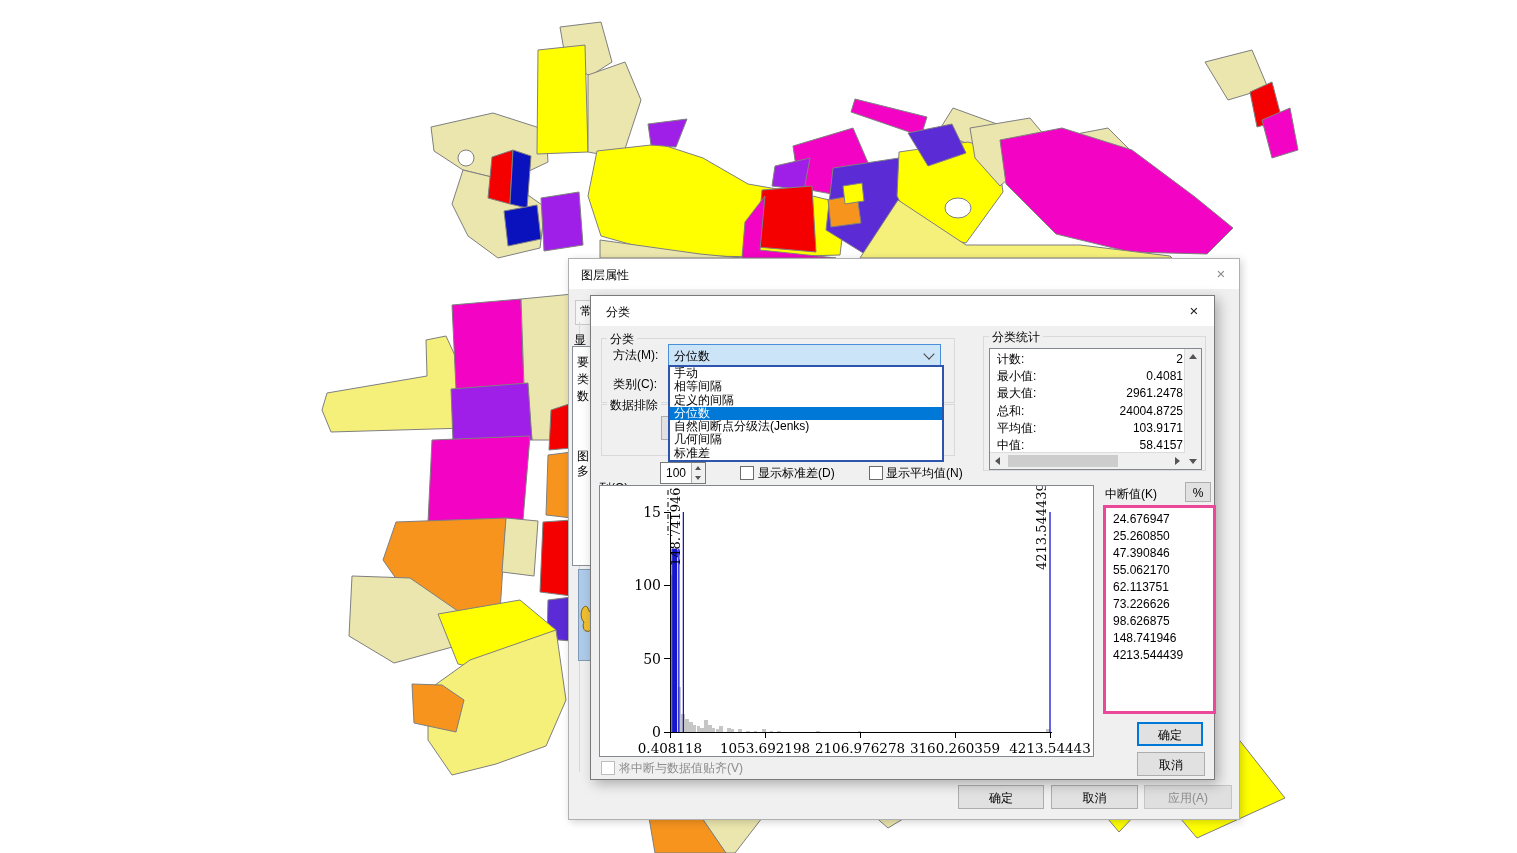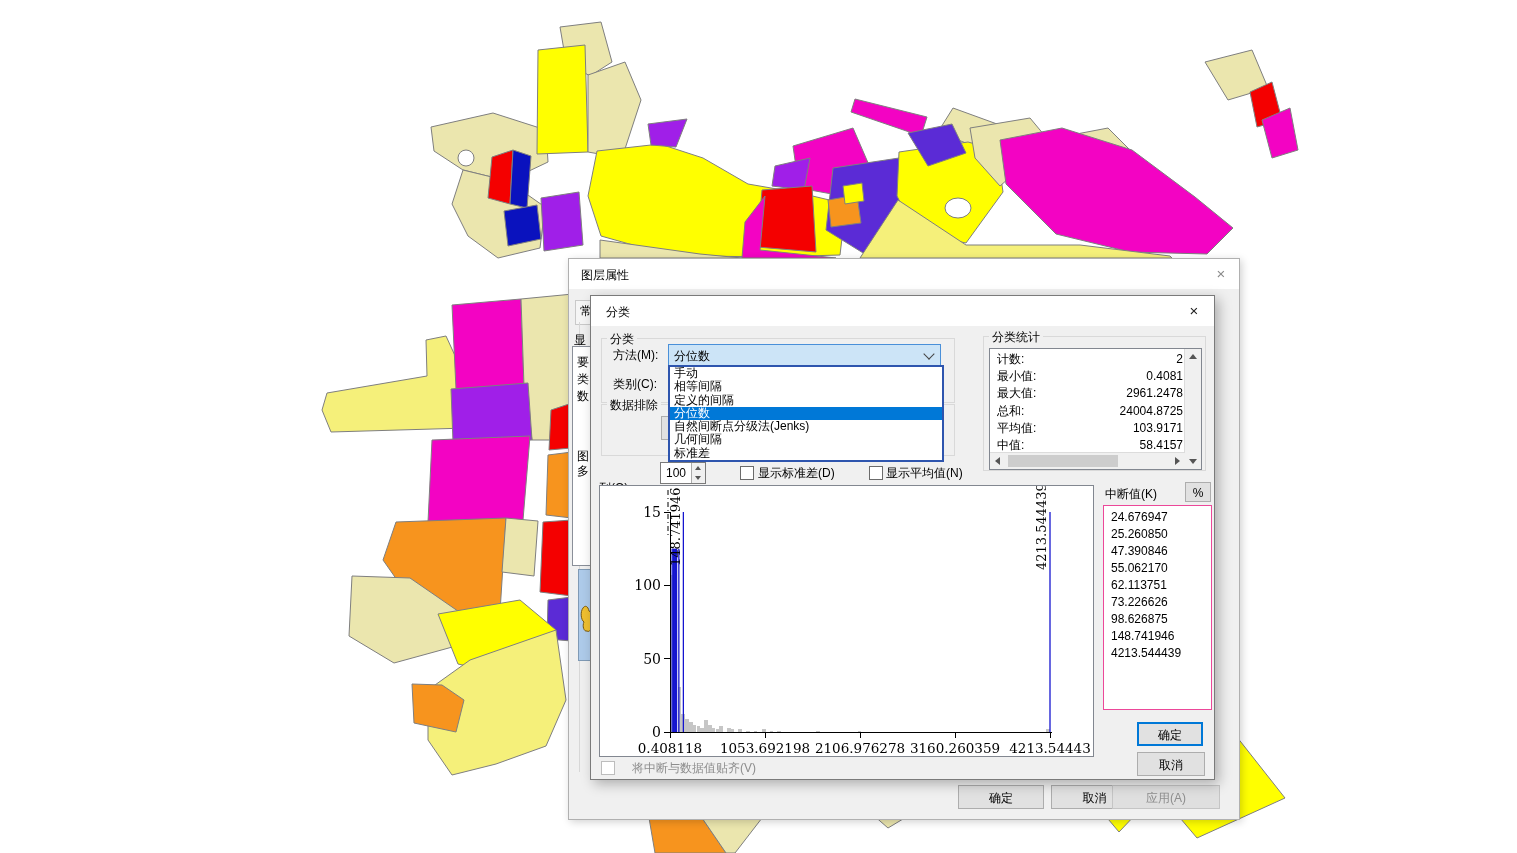--- a/index.html
+++ b/index.html
@@ -72,28 +72,28 @@
 
   
   #col-spin{position:absolute;left:69px;top:166px;width:44px;height:20px;background:#fff;border:1px solid #7a7a7a;}
   #col-spin .v{position:absolute;left:5px;top:3px;}
   #col-spin .sb{position:absolute;right:0;top:0;width:13px;height:100%;border-left:1px solid #ababab;background:#f0f0f0;}
   #col-spin .sb i{position:absolute;left:3px;width:0;height:0;border-left:3.5px solid transparent;border-right:3.5px solid transparent;}
   #col-spin .sb i.u{top:3px;border-bottom:4px solid #555;}
   #col-spin .sb i.d{bottom:3px;border-top:4px solid #555;}
   .cb{position:absolute;width:12px;height:12px;background:#fff;border:1px solid #6b6b6b;}
   .cb.disabled{border-color:#bdbdbd;}
-  .graytext{color:#8d8d8d;margin-left:13px;}
+  .graytext{color:#8d8d8d;}
 
   
   #hist-panel{position:absolute;left:8px;top:189px;width:493px;height:270px;background:#fff;border:1px solid #828790;}
 
   
   #pct-btn{position:absolute;left:594px;top:186px;width:26px;height:20px;line-height:18px;}
-  #breaks-list{position:absolute;left:512px;top:209px;width:107px;height:203px;background:#fff;border:1px solid #ec4899;overflow:hidden;}
+  #breaks-list{position:absolute;left:512px;top:209px;width:107px;height:203px;background:#fff;border:3px solid #ec4899;overflow:hidden;}
   #breaks-list div{height:17px;line-height:17px;padding-left:7px;white-space:nowrap;}
   #breaks-list div:first-child{margin-top:3px;}
 
   #cls-ok{left:546px;top:426px;width:66px;border:2px solid #0078d7;line-height:20px;}
   #cls-cancel{left:546px;top:456px;width:68px;}
 
   svg text{font-family:"DejaVu Serif",serif;}
 </style>
 </head>
 <body>
@@ -172,21 +172,21 @@
         <span style="top: 101px;">图</span>
         <span style="top: 116px;">多</span>
       </div>
     <div id="lp-thumb">
       <svg width="14" height="90" viewBox="0 0 14 90">
         <path d="M4,38 C1,42 2,50 5,52 C3,56 5,62 8,61 C11,63 13,58 12,53 C14,49 13,42 10,41 C9,36 6,35 4,38 Z" fill="#f0c030" stroke="#7a5a10" stroke-width="1"></path>
       </svg>
     </div>
     <button class="btn" style="left:389px;top:526px;width:86px">确定</button>
     <button class="btn" style="left:482px;top:526px;width:87px">取消</button>
-    <button class="btn disabled" style="left:543px;top:526px;width:108px">应用(A)</button>
+    <button class="btn disabled" style="left:575px;top:526px;width:88px">应用(A)</button>
   </div>
 
   <div class="dlg" id="cls-dialog">
     <div id="cls-title">
       <span class="t">分类</span>
       <span class="xbtn" id="cls-x">×</span>
     </div>
 
     <div class="group" style="left:10px;top:42px;width:352px;height:63px"></div>
     <span class="legend" style="left:16px;top:35px">分类</span>

